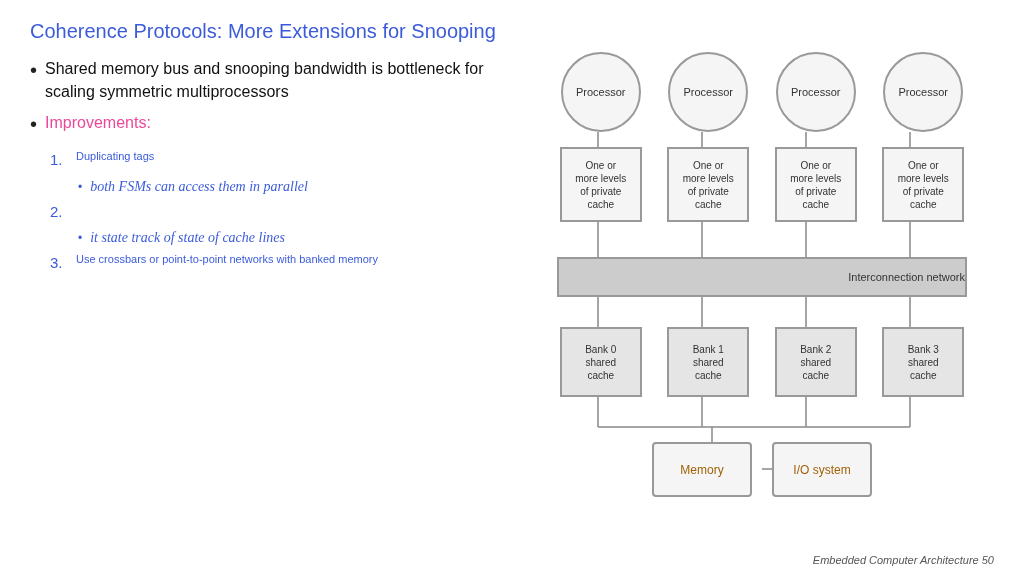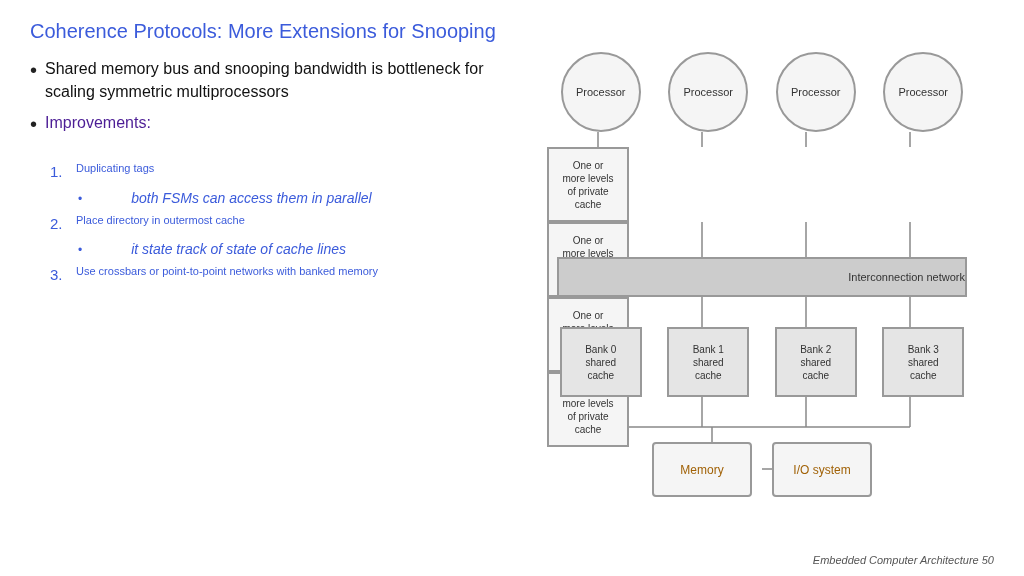--- a/index.html
+++ b/index.html
@@ -56,22 +56,22 @@
     }
 
     .bullet-text {
       font-size: 16px;
       line-height: 1.45;
       color: #111;
     }
 
     .improvements-label {
       font-size: 16px;
-      color: #4c1d95;
-      margin-bottom: 18px;
+      color: #ec4899;
+      margin-bottom: 6px;
     }
 
     .numbered-item {
       display: flex;
       align-items: flex-start;
       margin-bottom: 4px;
     }
 
     .num {
       color: #3b5bdb;
@@ -98,23 +98,22 @@
     .sub-dot {
       color: #3b5bdb;
       margin-right: 8px;
       font-size: 12px;
       margin-top: 2px;
     }
 
     .sub-text {
       color: #3b5bdb;
       font-size: 14px;
-      font-family: Liberation Sans, sans-serif;
+      font-family: Liberation Serif, serif;
       font-style: italic;
-      margin-left: 41px;
     }
 
     
     .right-panel {
       flex: 1;
       position: relative;
       display: flex;
       align-items: flex-start;
       justify-content: center;
     }
@@ -150,21 +149,20 @@
       text-align: center;
     }
 
     
     .private-caches-row {
       display: flex;
       justify-content: space-around;
       width: 100%;
       position: absolute;
       top: 95px;
-      flex-direction: column;
     }
 
     .cache-box {
       width: 82px;
       min-height: 75px;
       border: 2px solid #999;
       background: #f5f5f5;
       display: flex;
       align-items: center;
       justify-content: center;
@@ -286,21 +284,20 @@
           <span class="num">1.</span>
           <span class="num-text">Duplicating tags</span>
         </div>
         <div class="sub-bullet">
           <span class="sub-dot">•</span>
           <span class="sub-text">both FSMs can access them in parallel</span>
         </div>
 
         <div class="numbered-item">
           <span class="num">2.</span>
-          <span class="num-text">Place directory in outermost cache</span>
         </div>
         <div class="sub-bullet">
           <span class="sub-dot">•</span>
           <span class="sub-text">it state track of state of cache lines</span>
         </div>
 
         <div class="numbered-item">
           <span class="num">3.</span>
           <span class="num-text">Use crossbars or point-to-point networks with banked memory</span>
         </div>

